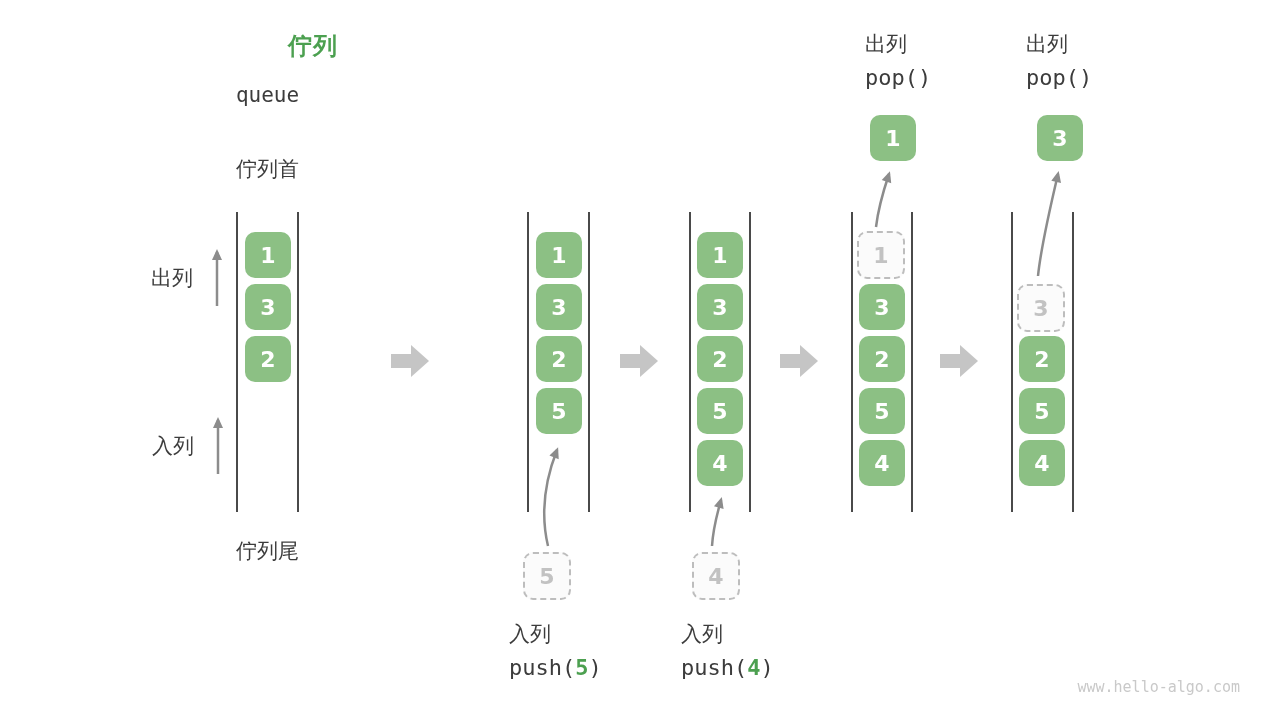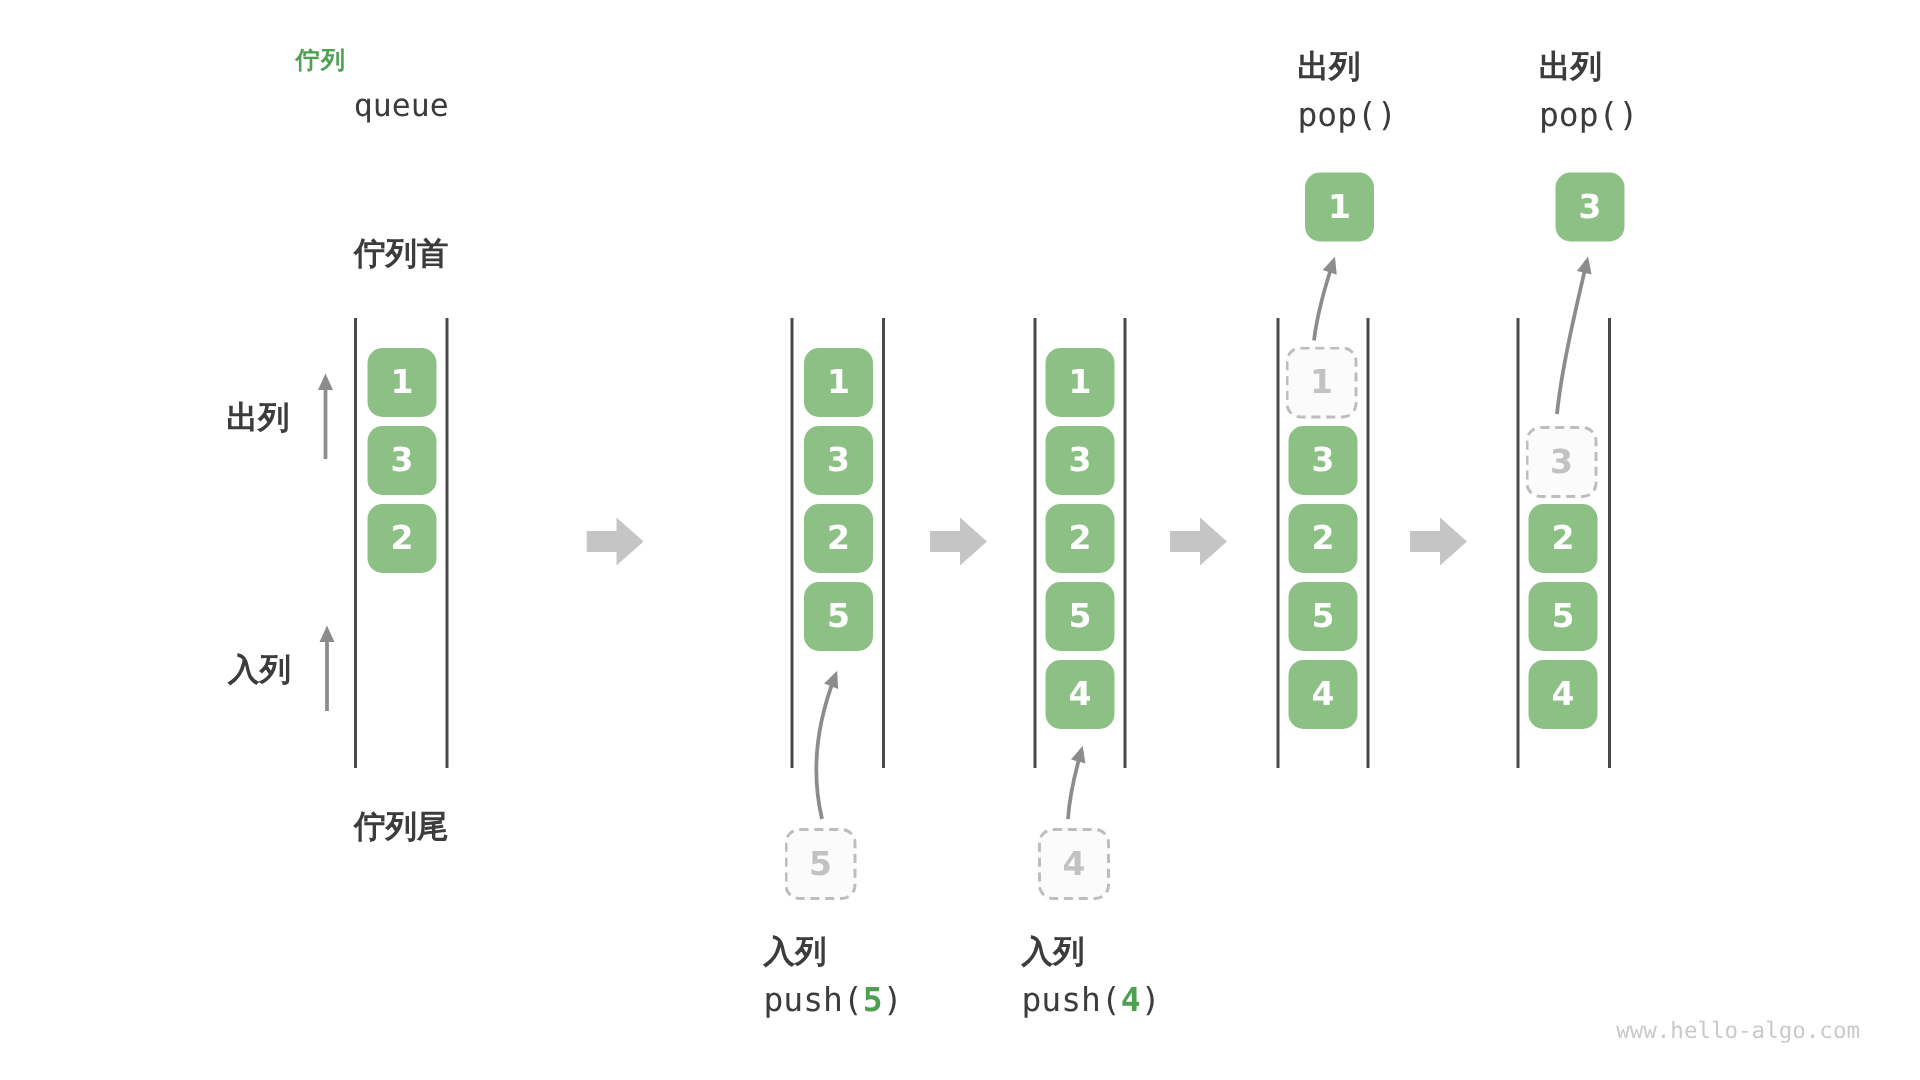--- a/index.html
+++ b/index.html
@@ -18,35 +18,35 @@
     position: relative;
     width: 1280px;
     height: 720px;
     background: #ffffff;
     overflow: hidden;
     font-family: "DejaVu Sans", "Liberation Sans", sans-serif;
     color: var(--text-dark);
   }
   .abs { position: absolute; }
   .title-zh {
-    font-size: 16px;
+    font-size: 24px;
     font-weight: bold;
     color: var(--accent-green);
-    text-align: left;
+    text-align: right;
     letter-spacing: 1px;
   }
   .title-en {
     font-family: "DejaVu Sans Mono", "Liberation Mono", monospace;
     font-size: 21px;
     color: var(--text-dark);
     text-align: center;
   }
   .zh-label {
     font-size: 21px;
-    font-weight: bold;
+    font-weight: normal;
     color: var(--text-dark);
     white-space: nowrap;
   }
   .mono {
     font-family: "DejaVu Sans Mono", "Liberation Mono", monospace;
     font-size: 22px;
     color: var(--text-dark);
     white-space: nowrap;
   }
   .op-group { text-align: left; }
@@ -93,21 +93,21 @@
     white-space: nowrap;
   }
 </style>
 </head>
 <body>
 
 <div class="canvas">
 
   <div class="abs" style="left:197px; top:30px; width:141px;">
     <div class="title-zh">佇列</div>
-    <div class="title-en" style="margin-top:7px;">queue</div>
+    <div class="title-en" style="margin-top:21px;">queue</div>
   </div>
 
   <div class="abs zh-label" style="left:197px; top:537px; width:141px; text-align:center;">佇列尾</div>
   <div class="abs zh-label" style="left:197px; top:155px; width:141px; text-align:center;">佇列首</div>
   <div class="abs zh-label" style="left:151px; top:264px;">出列</div>
   <div class="abs zh-label" style="left:152px; top:432px;">入列</div>
 
   <div class="abs op-group" style="left:865px; top:30px;">
     <div class="zh-label">出列</div>
     <div class="mono">pop()</div>

